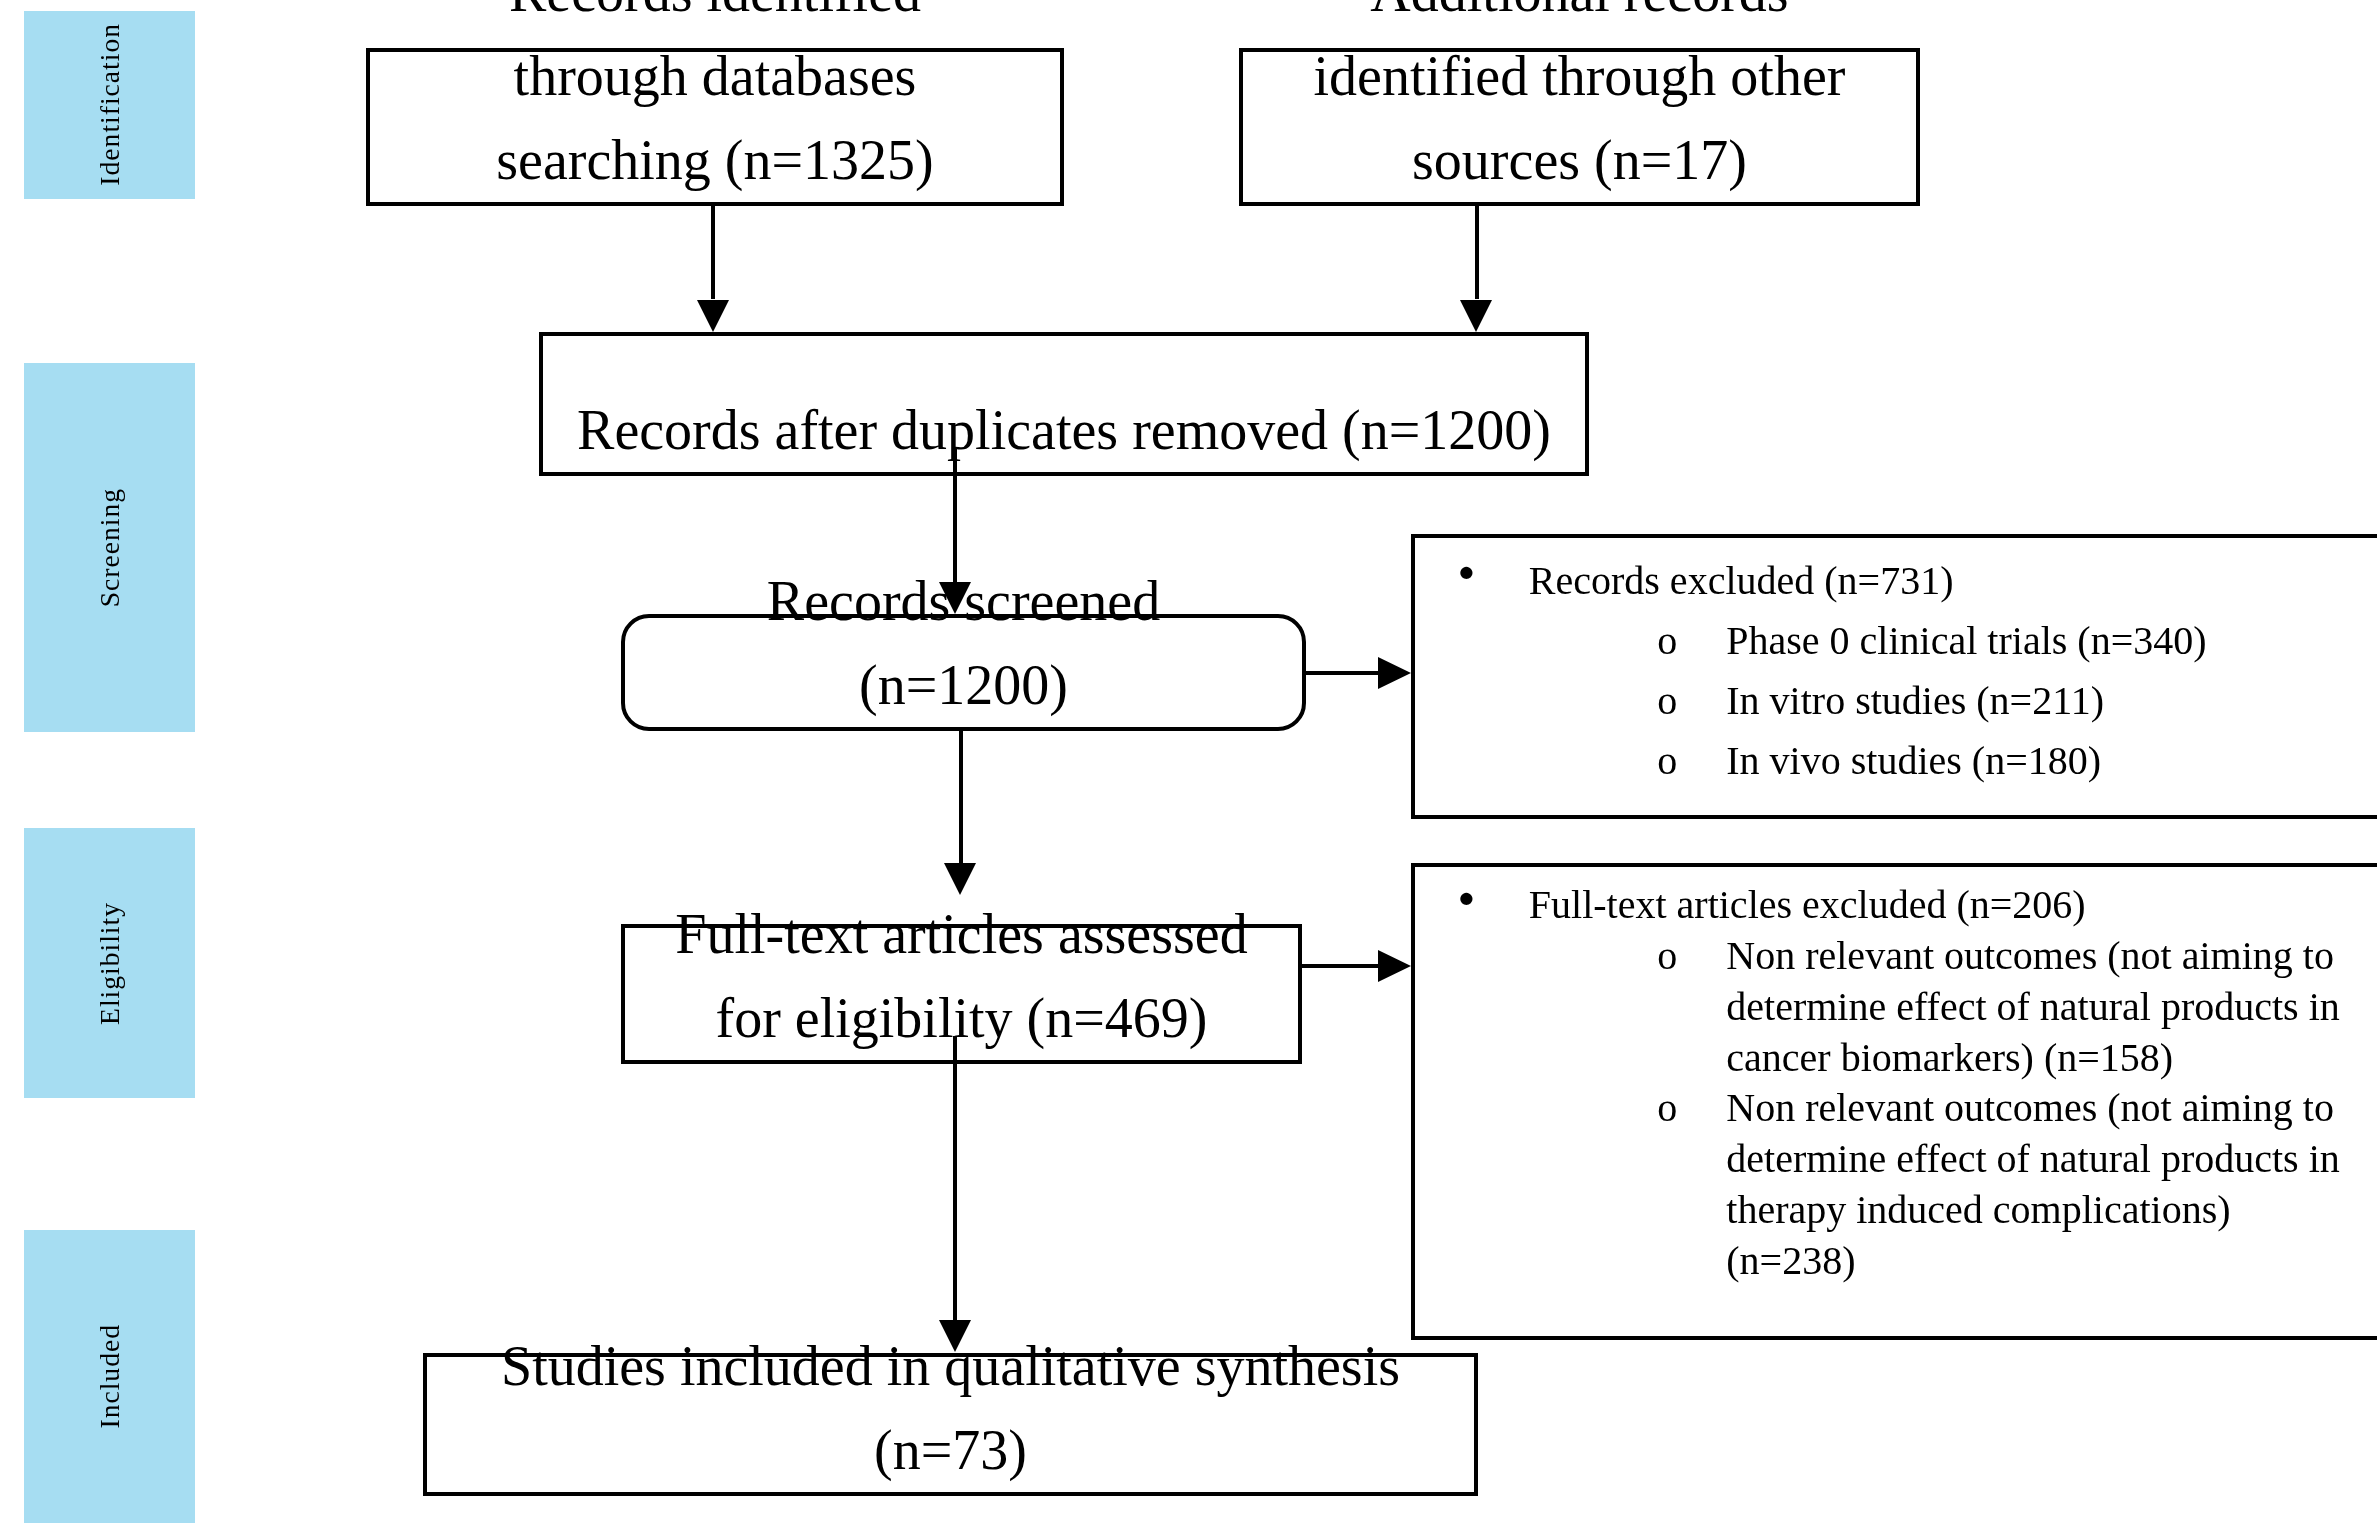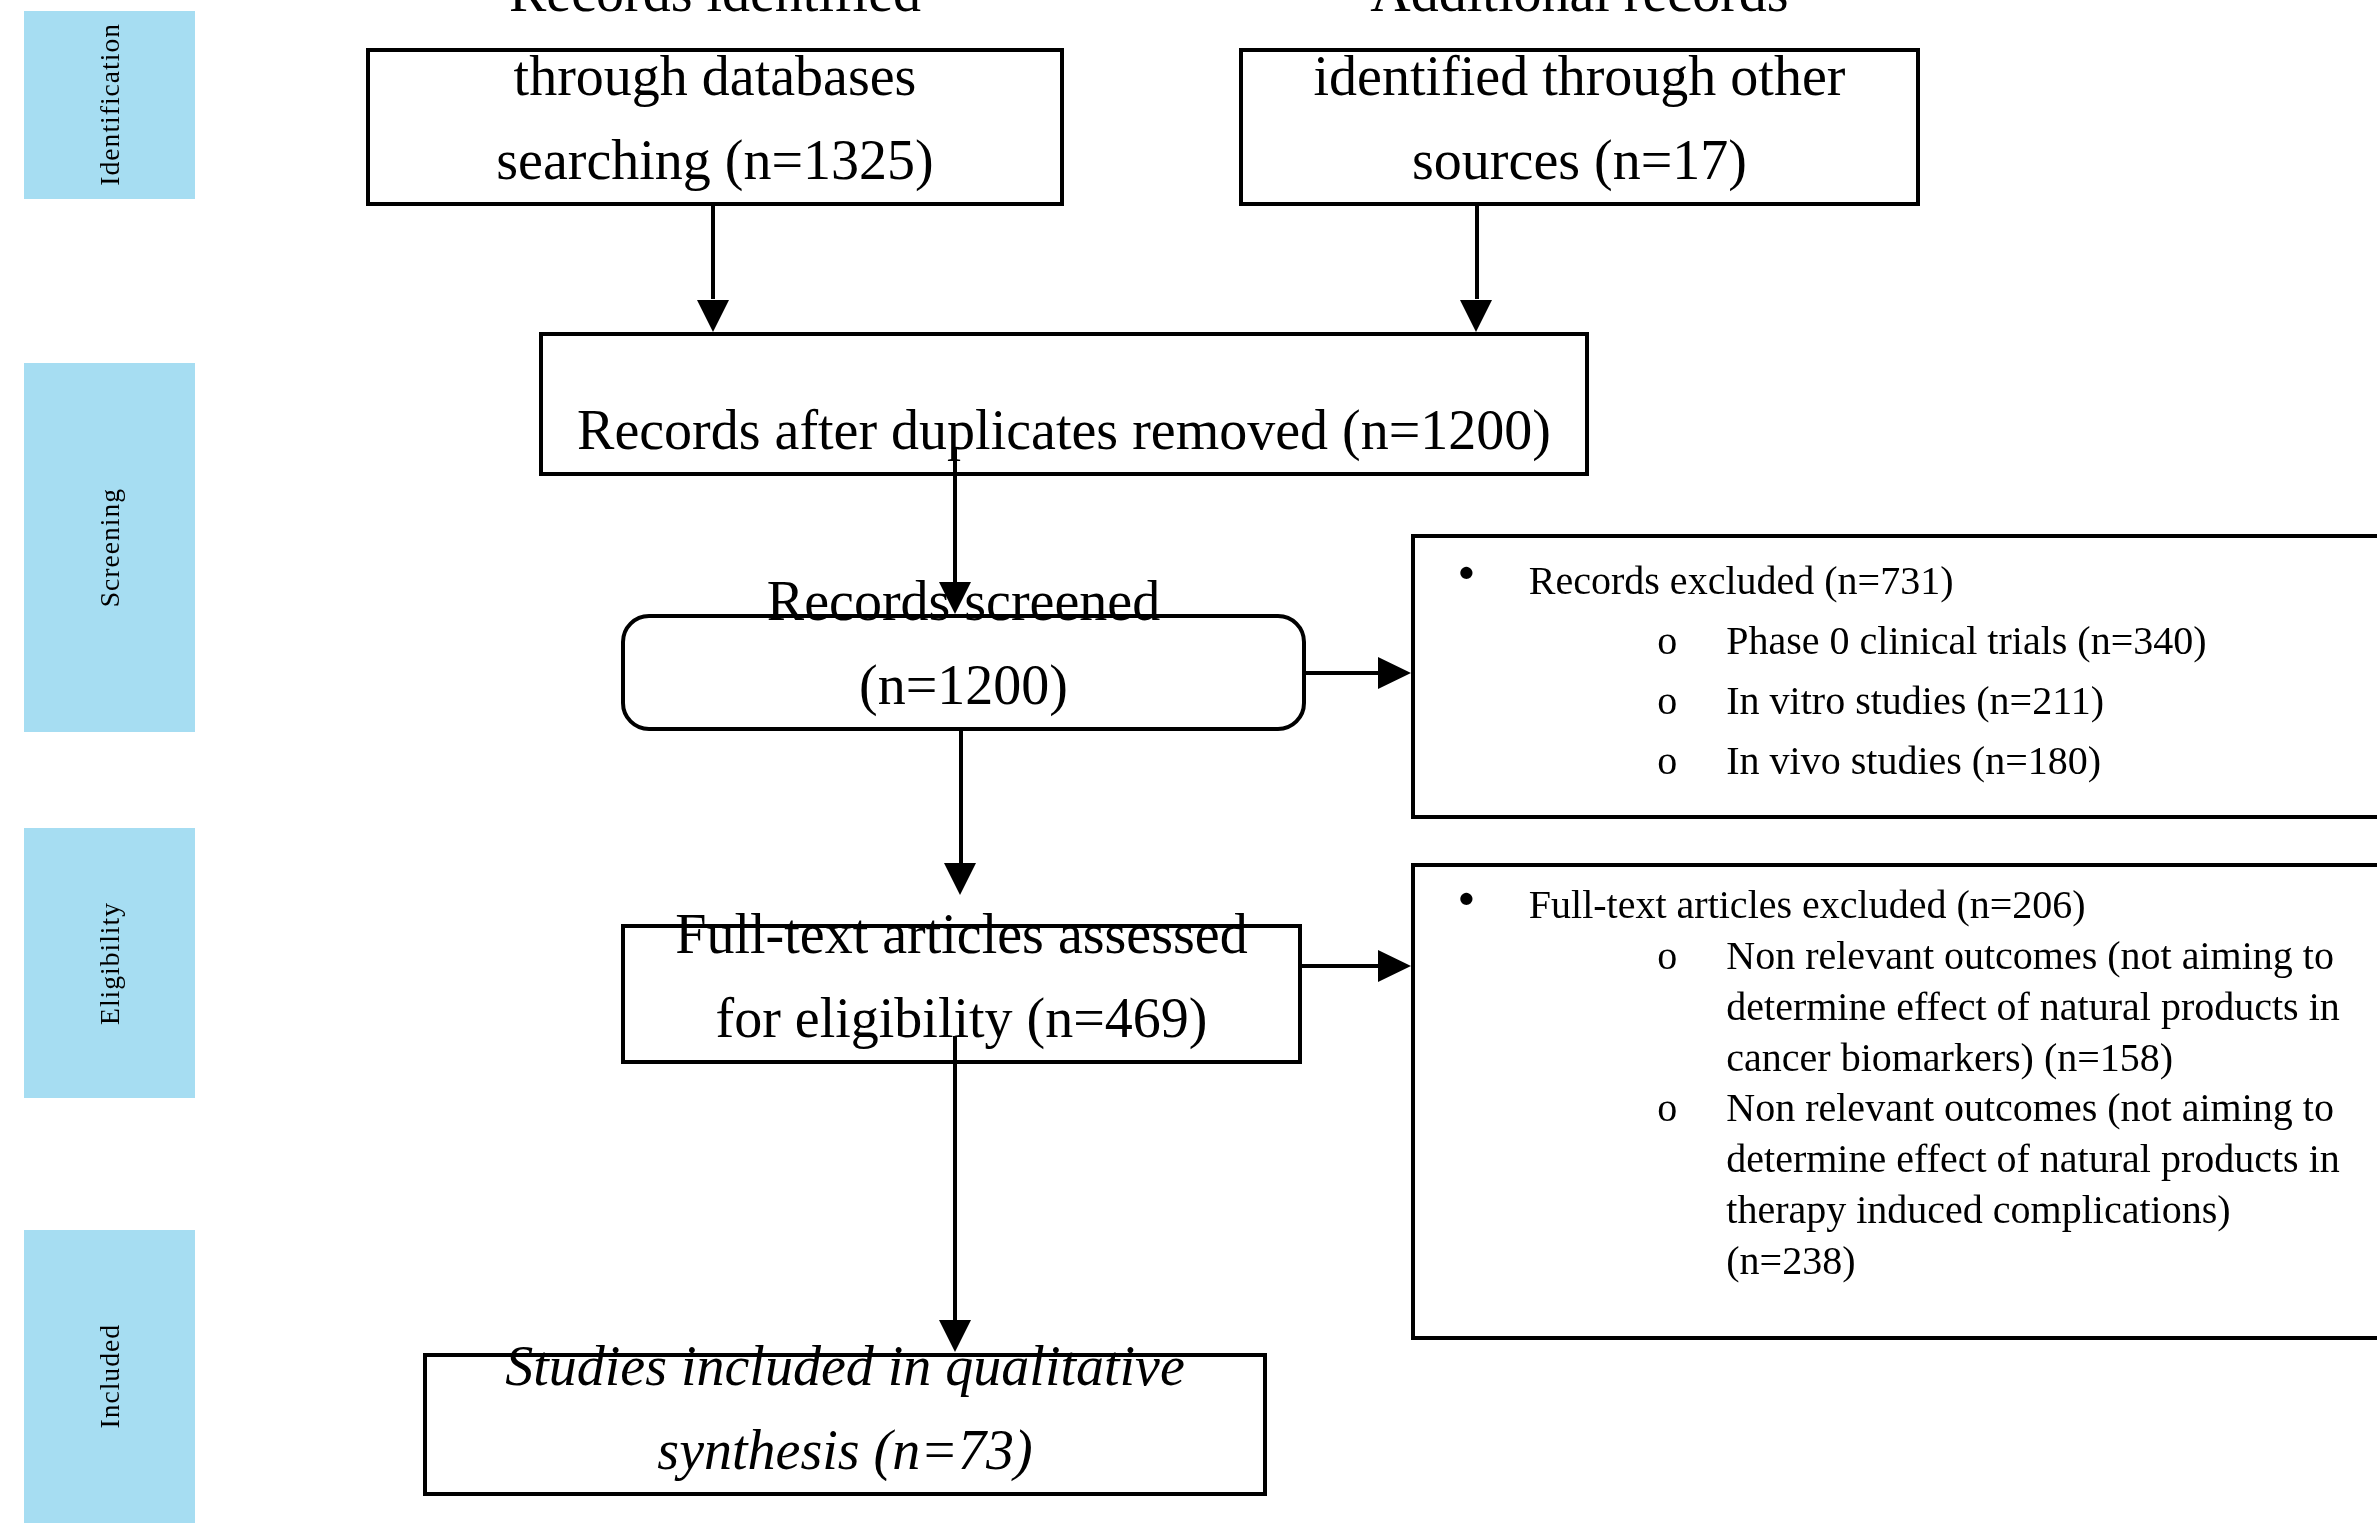--- a/index.html
+++ b/index.html
@@ -51,21 +51,21 @@
     font-size: 56px;
     line-height: 1.5;
   }
   .flow-box .inner { max-width: 594px; }
 
   #box-records-identified { left: 366px;  top: 48px;  width: 698px; height: 158px; }
   #box-additional-records { left: 1239px; top: 48px;  width: 681px; height: 158px; }
   #box-duplicates-removed { left: 539px; top: 332px;  width: 1050px; height: 144px; }
   #box-records-screened   { left: 621px; top: 614px; width: 685px; height: 117px; border-radius: 28px; }
   #box-full-text-assessed { left: 621px; top: 896px; width: 681px; height: 140px; margin-top: 28px; }
-  #box-studies-included   { left: 423px;  top: 1353px; width: 844px; height: 143px; font-style: italic; }
+  #box-studies-included   { left: 423px;  top: 1353px; width: 1055px; height: 143px; }
 
   
   .excl-box {
     position: absolute;
     box-sizing: border-box;
     border: 4.3px solid var(--box-border, #000);
     background: var(--box-bg, #fff);
     text-align: left;
     padding: 13.3px 19px 4.8px 28.5px;
   }

